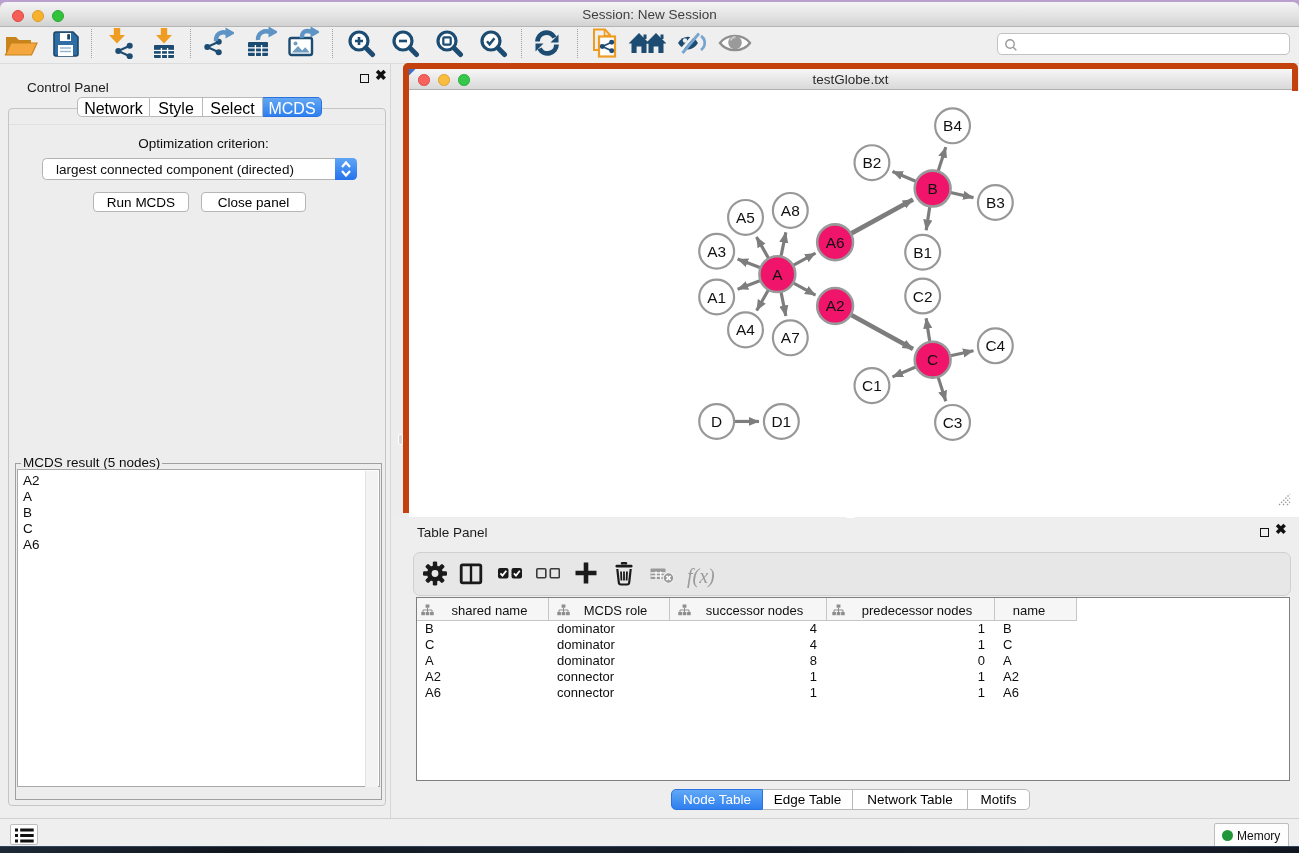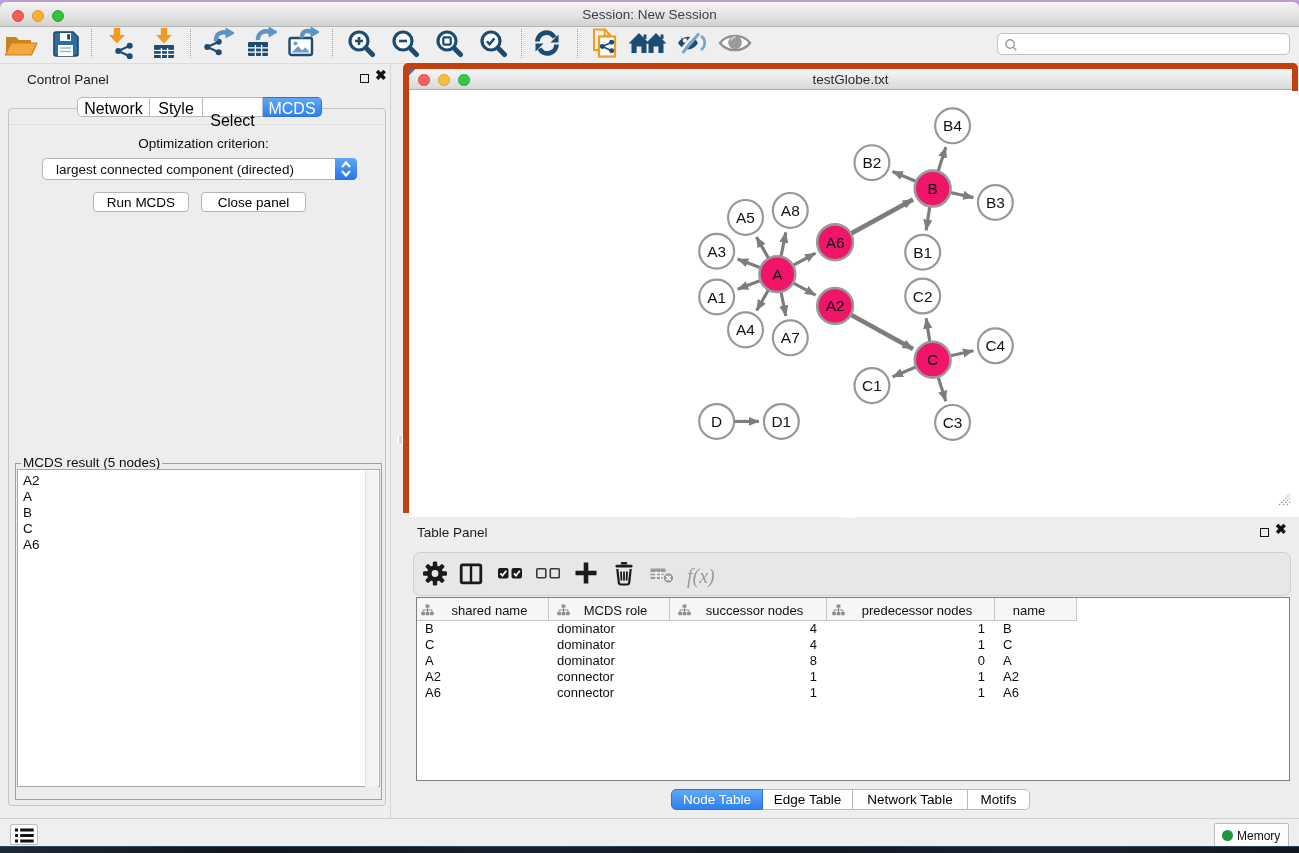--- a/index.html
+++ b/index.html
@@ -133,31 +133,31 @@
 <div class="abs" style="left:997px;top:33px;width:293px;height:22px;background:#fff;border:1px solid #c2c2c2;border-radius:5px">
  <svg width="14" height="14" viewBox="0 0 14 14" style="position:absolute;left:6px;top:4px">
       <circle cx="6" cy="6" r="4.2" fill="none" stroke="#9a9a9a" stroke-width="1.4"></circle>
       <line x1="9.2" y1="9.2" x2="12.3" y2="12.3" stroke="#9a9a9a" stroke-width="1.4"></line>
     </svg>
 </div>
 
 <div class="abs" style="left:0;top:64px;width:1299px;height:754px;background:#ededed"></div>
 
 <div class="abs" style="left:0;top:64px;width:391px;height:754px;background:#eeeeee;border-right:1px solid #d6d6d6">
- <div class="abs" style="left:27px;top:8px;font-size:13.5px;color:#1c1c1c">Control Panel</div>
+ <div class="abs" style="left:27px;top:16px;font-size:13.5px;color:#1c1c1c">Control Panel</div>
  <div class="abs" style="left:360px;top:9.5px;width:9px;height:9px;border:1.8px solid #111"></div>
  <div class="abs" style="left:375px;top:3px;font-size:14px;font-weight:bold;color:#111">✖</div>
 
  <div class="abs" style="left:8px;top:43.5px;width:378px;height:698.5px;border:1px solid #c5c5c5;border-radius:4px;background:#ededed"></div>
  <div class="abs" style="left:9px;top:60px;width:376px;height:1px;background:#e0e0e0"></div>
 
  <div class="abs" style="left:77px;top:33px;height:20px;display:flex;font-size:16px;text-align:center">
   <div style="width:73px;background:#fff;border:1px solid #b9b9b9;border-radius:5px 0 0 5px;padding-top:2px">Network</div>
   <div style="width:53px;background:#fff;border:1px solid #b9b9b9;border-left:none;padding-top:2px">Style</div>
-  <div style="width:60px;background:#fff;border:1px solid #b9b9b9;border-left:none;padding-top:14px">Select</div>
+  <div style="width:60px;background:#fff;border:1px solid #b9b9b9;border-left:none;padding-top:2px">Select</div>
   <div style="width:59px;background:linear-gradient(#62a7f2,#2e7ff0);color:#fff;border:1px solid #2a72dd;border-left:none;border-radius:0 5px 5px 0;padding-top:2px">MCDS</div>
  </div>
  <div class="abs" style="left:0;top:72px;width:391px;text-align:center;font-size:13.5px;color:#0e0e0e"><span style="margin-left:16px">Optimization criterion:</span></div>
 
  <div class="abs" style="left:42px;top:94px;width:315px;height:22px;background:#fff;border:1px solid #b2b2b2;border-radius:4.5px">
    <div style="position:absolute;left:13px;top:3px;font-size:13.5px;color:#0e0e0e">largest connected component (directed)</div>
    <div style="position:absolute;right:-1px;top:-1px;width:22px;height:22px;background:linear-gradient(#5ea5f4,#2572ee);border-radius:0 4.5px 4.5px 0">
      <svg width="22" height="22" viewBox="0 0 22 22">
           <path d="M7,9 L11,4.5 L15,9" fill="none" stroke="#fff" stroke-width="2.2"></path>
           <path d="M7,13 L11,17.5 L15,13" fill="none" stroke="#fff" stroke-width="2.2"></path>

